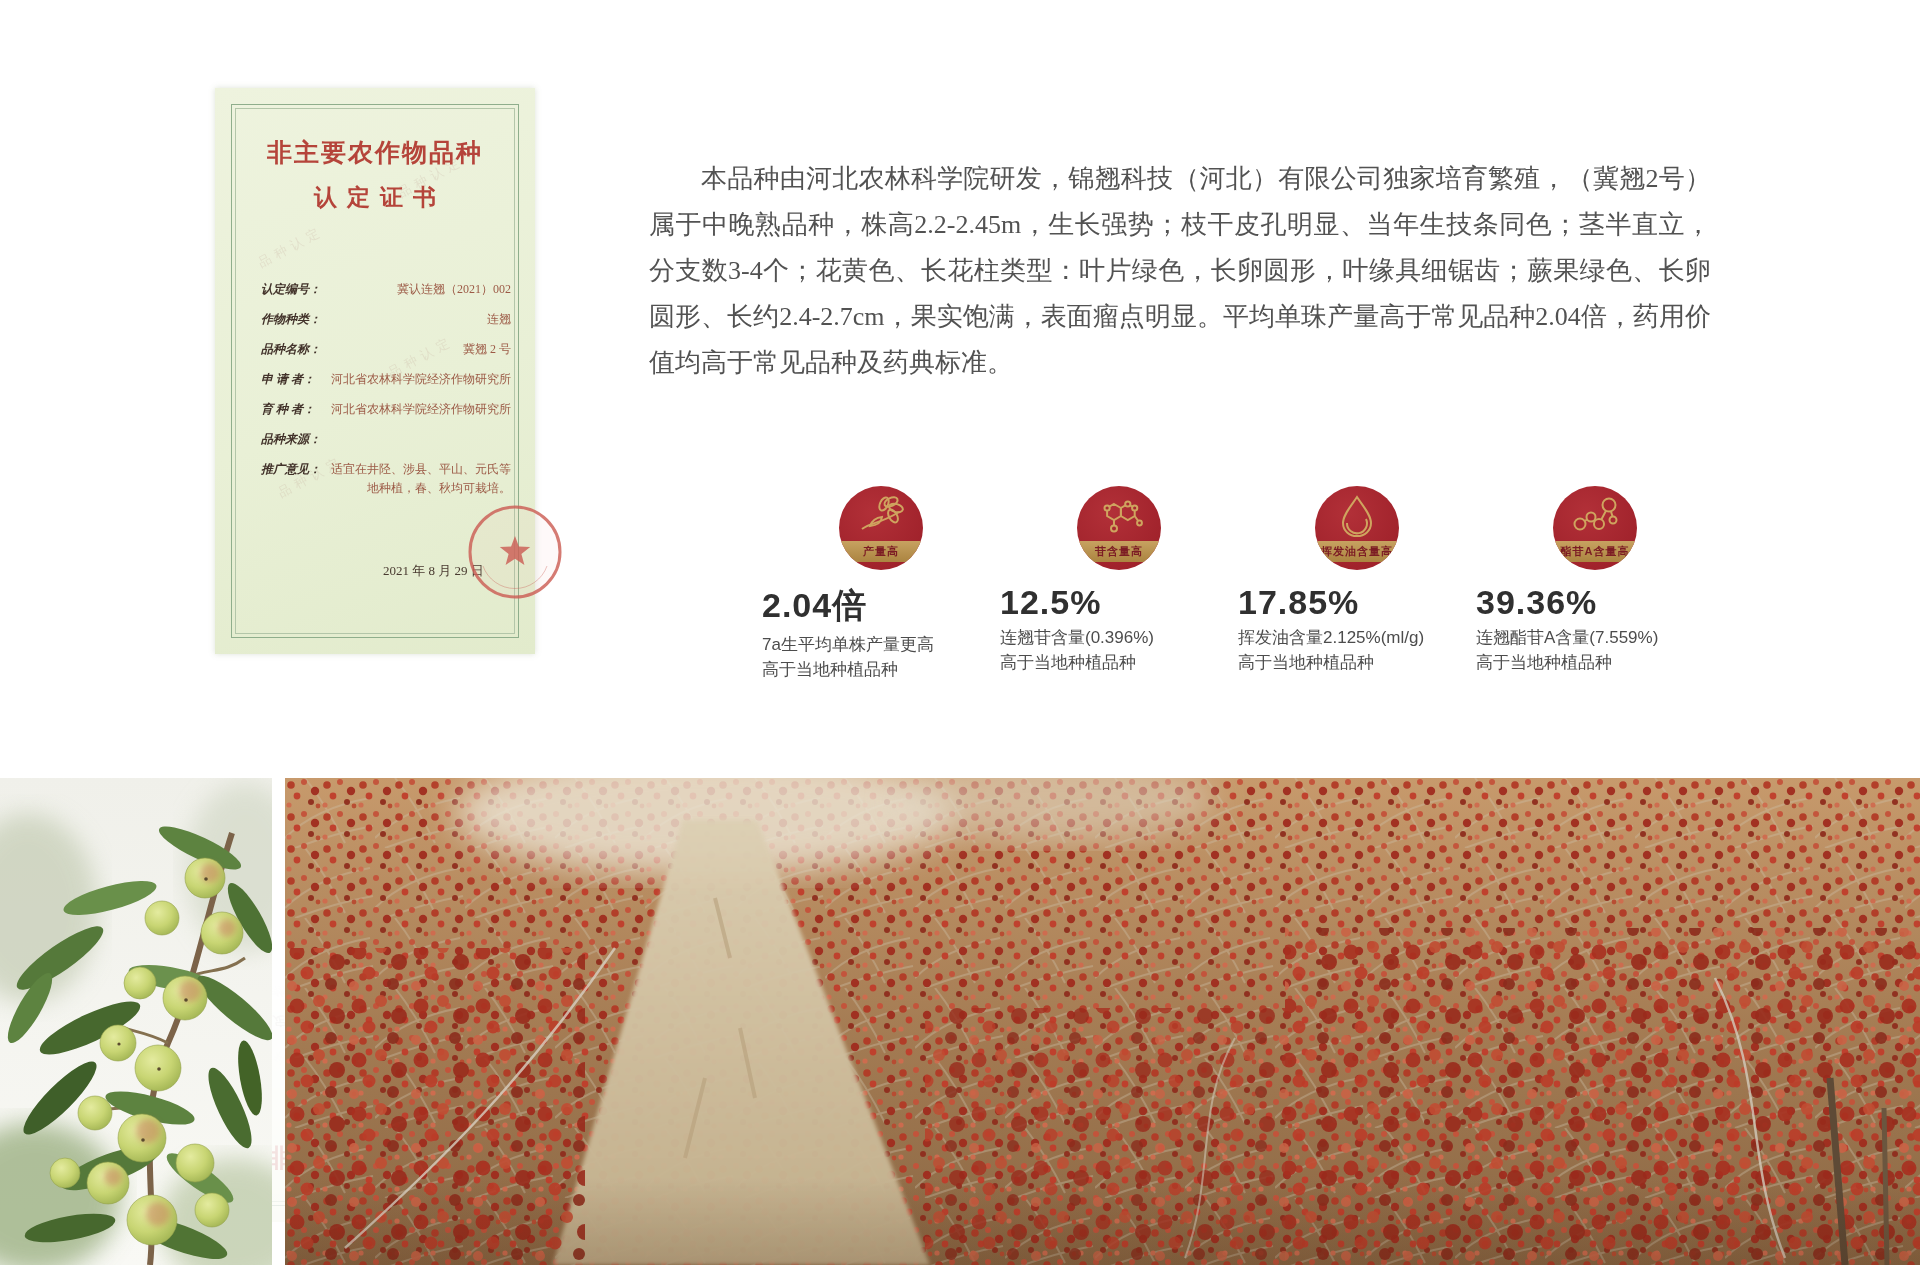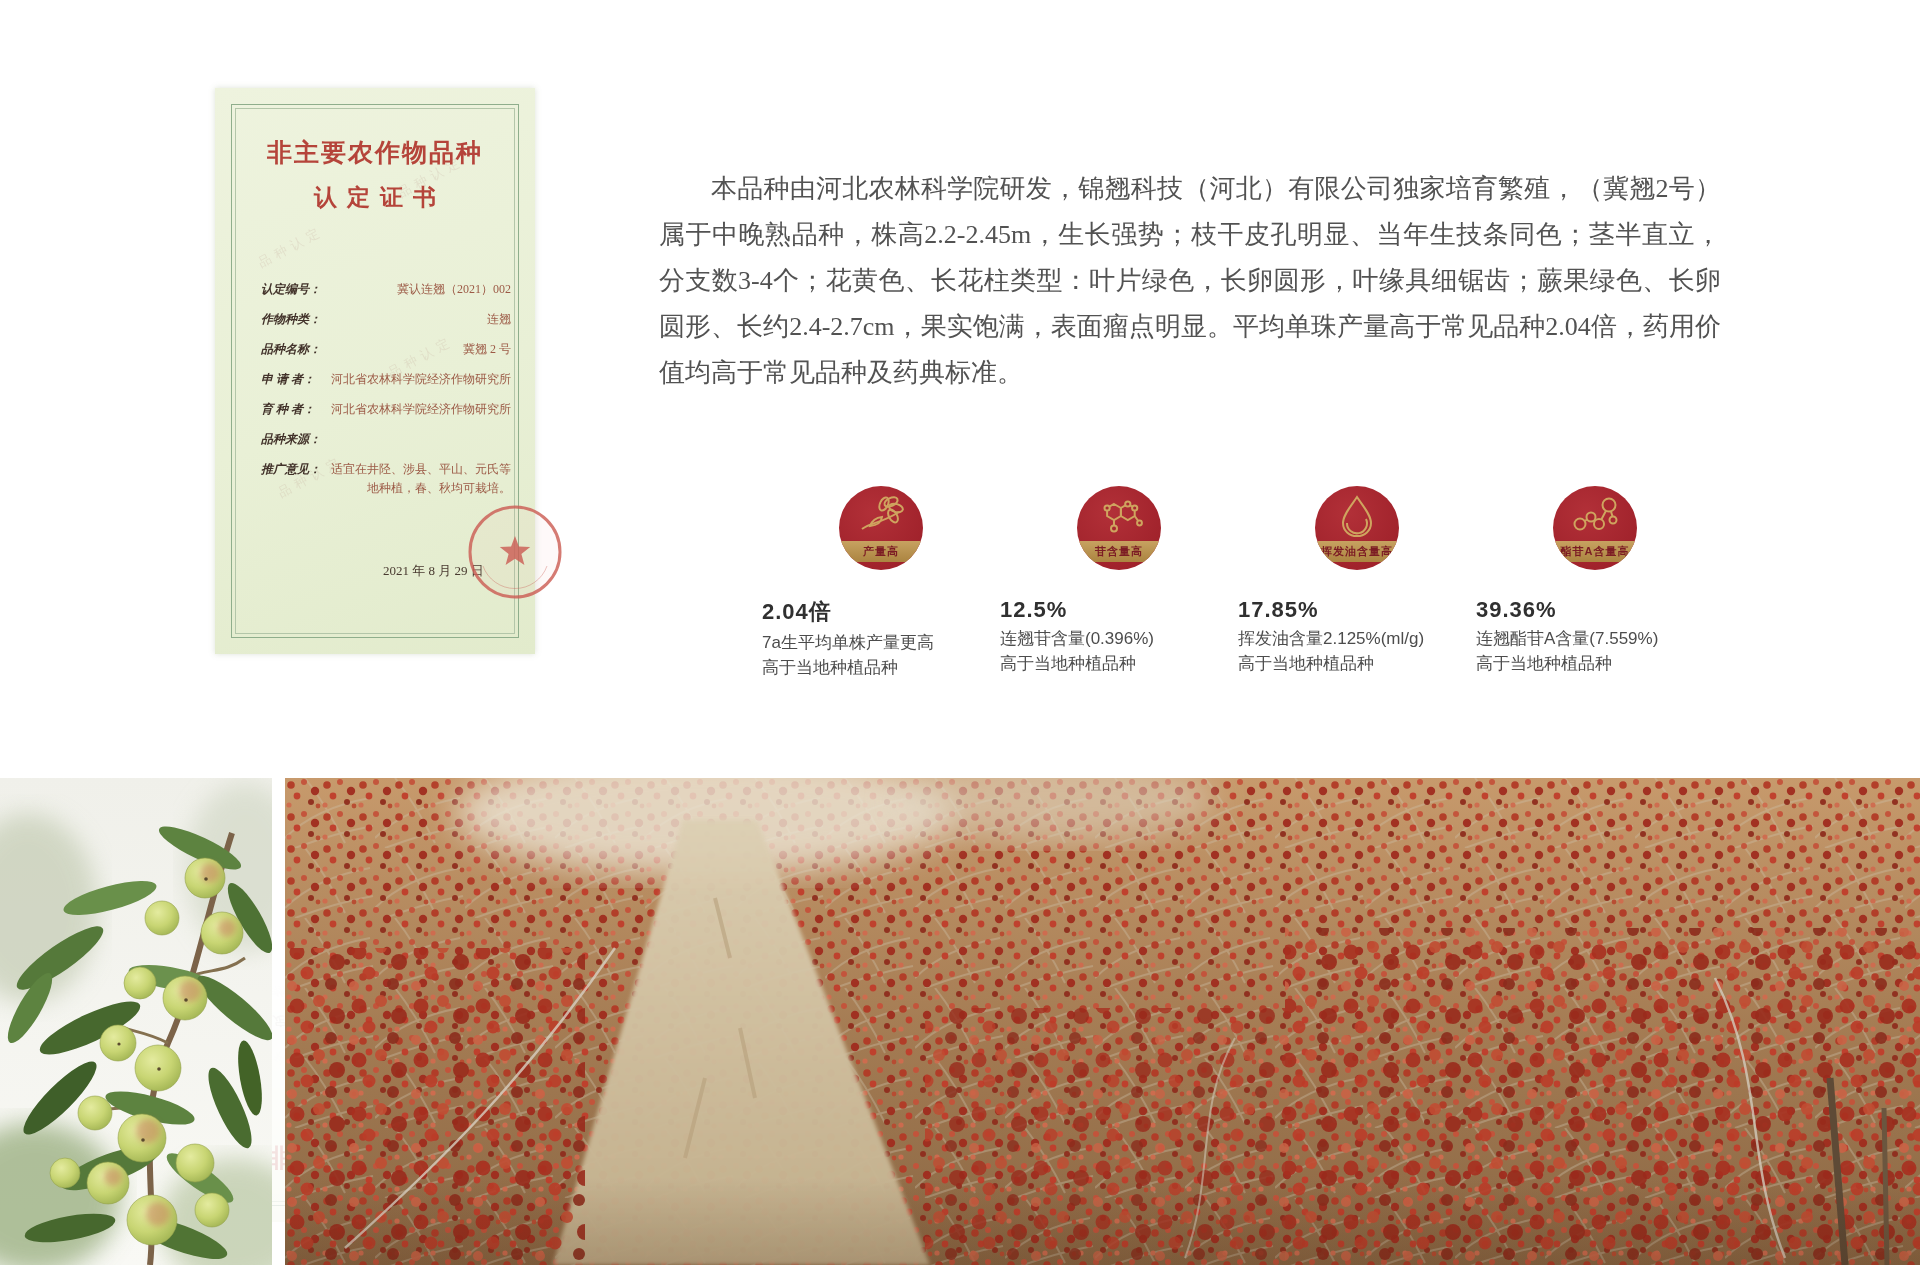--- a/index.html
+++ b/index.html
@@ -29,34 +29,34 @@
   .cert-row{display:flex;margin-bottom:11px;}
   .cert-label{flex:0 0 68px;color:#42322a;font-weight:bold;white-space:nowrap;font-style:italic;}
   .cert-value{flex:1;color:#9c5a46;text-align:right;}
   .cert-date{position:absolute;left:168px;top:474px;color:#493a30;font-size:13px;
         font-family:"Liberation Serif",serif;white-space:nowrap;}
   .cert-seal{position:absolute;left:250px;top:414px;opacity:.82;}
 
   
   .heading{position:absolute;left:637px;top:66px;margin:0;color:#1f1f1f;
         font-size:37px;font-weight:bold;font-family:"Liberation Serif",serif;letter-spacing:1px;}
-  .para{position:absolute;left:645px;top:152px;width:1062px;margin:14px;
+  .para{position:absolute;left:645px;top:152px;width:1062px;margin:4px;
         color:#525252;font-size:26px;line-height:46px;text-indent:2em;text-align:justify;
         font-family:"Liberation Serif",serif;}
 
   
   .stats{position:absolute;left:762px;top:486px;width:952px;display:flex;}
   .stat{width:25%;text-align:left;}
   .stat-circle{position:relative;width:84px;height:84px;margin:0 auto;border-radius:50%;
         background:radial-gradient(circle at 40% 32%,#b23038,#a0222b 75%);overflow:hidden;}
   .stat-circle svg{display:block;margin:6px auto 0;}
   .stat-ribbon{position:absolute;left:0;right:0;bottom:8px;height:21px;
         background:linear-gradient(#c7a261,#ab8440);color:#7c1c24;font-size:11px;font-weight:bold;
         display:flex;align-items:center;justify-content:center;letter-spacing:1px;}
-  .stat-value{margin-top:27px;font-size:22px;font-weight:800;color:#303030;letter-spacing:1px;}
+  .stat-value{margin-top:13px;font-size:34px;font-weight:800;color:#303030;letter-spacing:1px;}
   .stat-line{font-size:17px;line-height:25px;color:#4c4c4c;white-space:nowrap;}
   .stat-line.first{margin-top:3px;}
 
   
   .photo{position:absolute;top:778px;height:487px;overflow:hidden;}
   .photo-left{left:0;width:272px;}
   .photo-right{left:285px;width:1635px;}
   .photo svg{display:block;}
 </style>
 </head>

